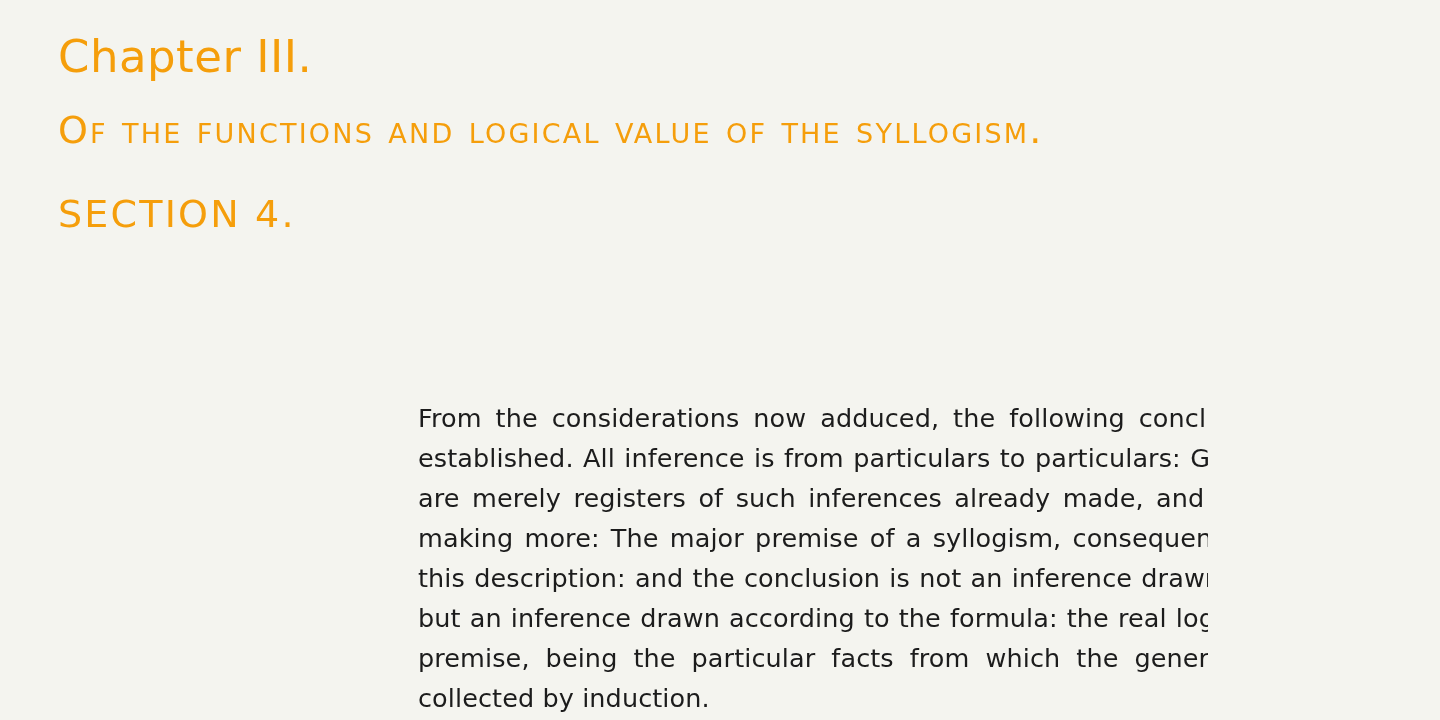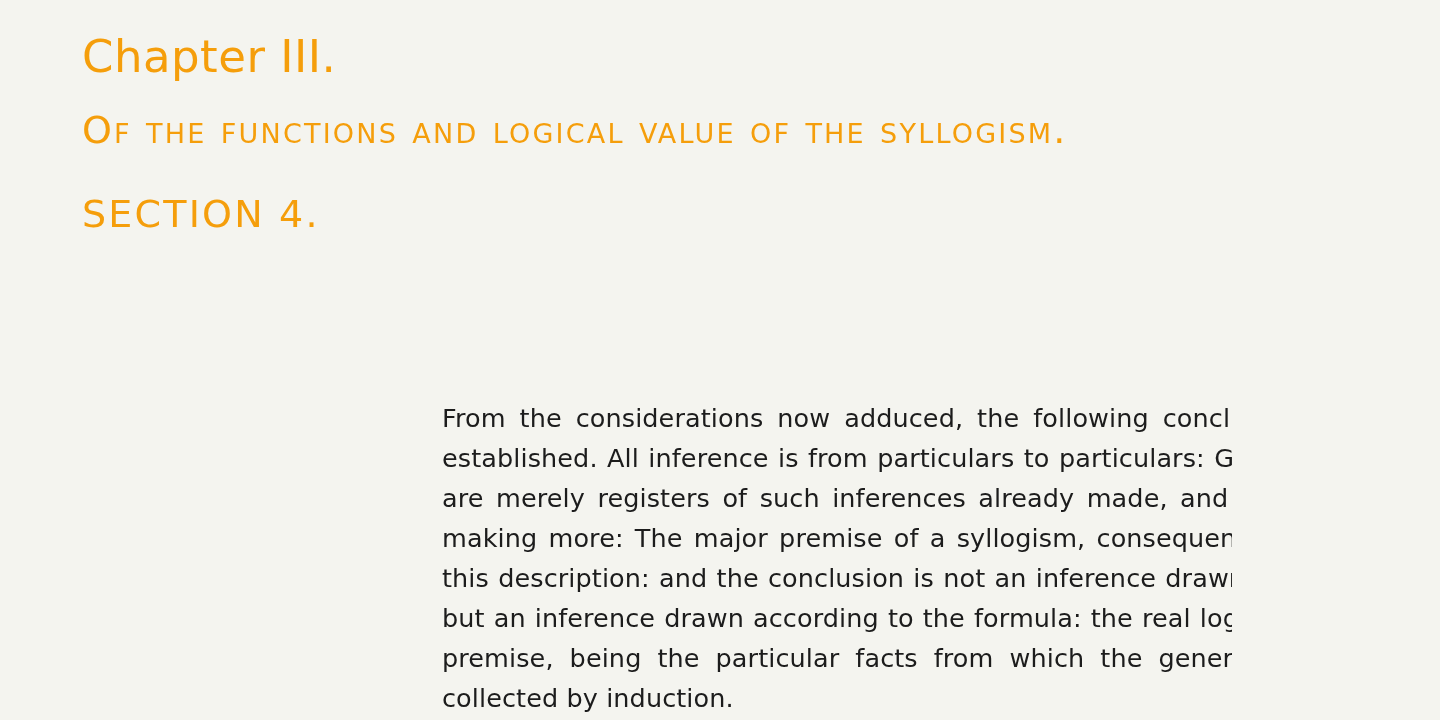--- a/index.html
+++ b/index.html
@@ -13,21 +13,20 @@
   body {
     font-family: "DejaVu Sans", sans-serif;
     -webkit-font-smoothing: antialiased;
   }
   .page {
     position: relative;
     width: 1208px;
     height: 720px;
     background: #f4f4ef;
     overflow: hidden;
-    margin-left: 24px;
   }
   .heading-block {
     position: absolute;
     left: 58px;
     top: 26px;
     width: 1420px;
   }
   .chapter-title {
     color: #f59e0b;
     font-size: 45px;

